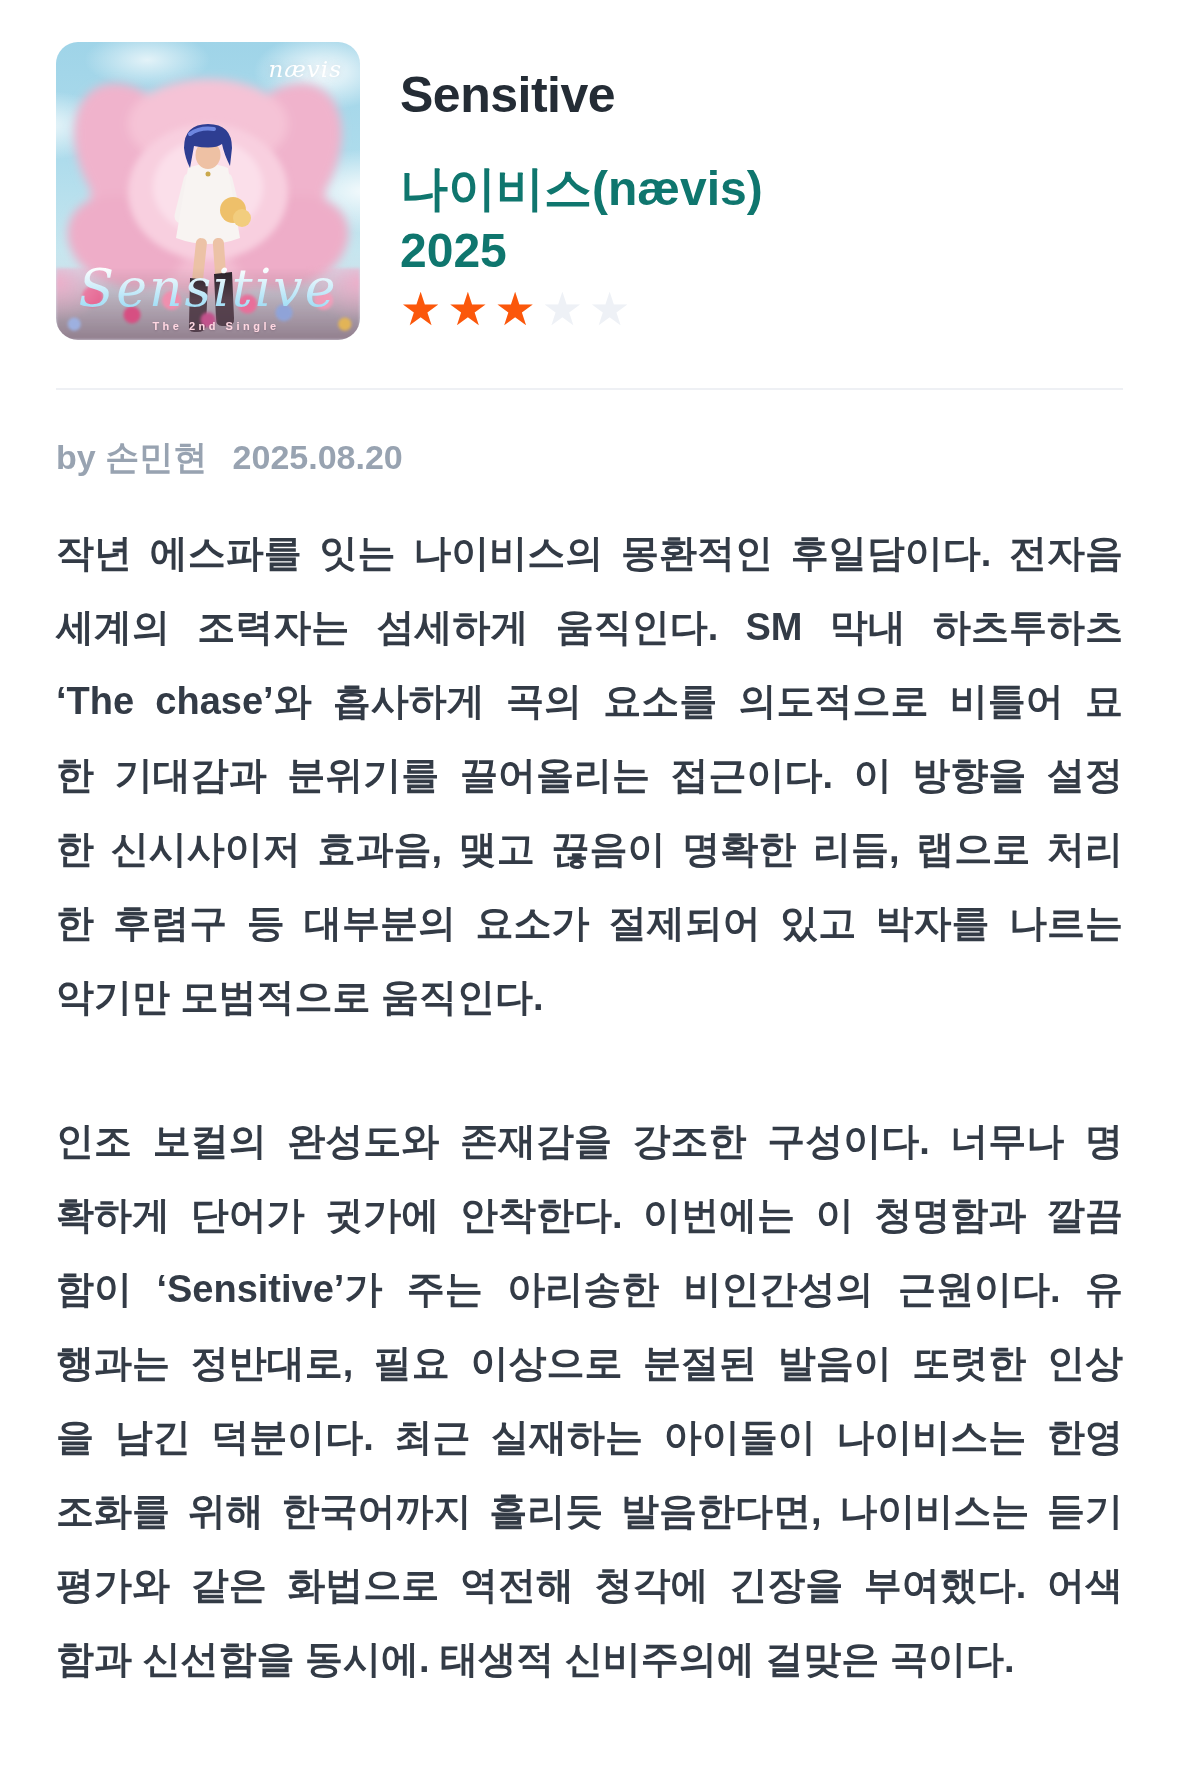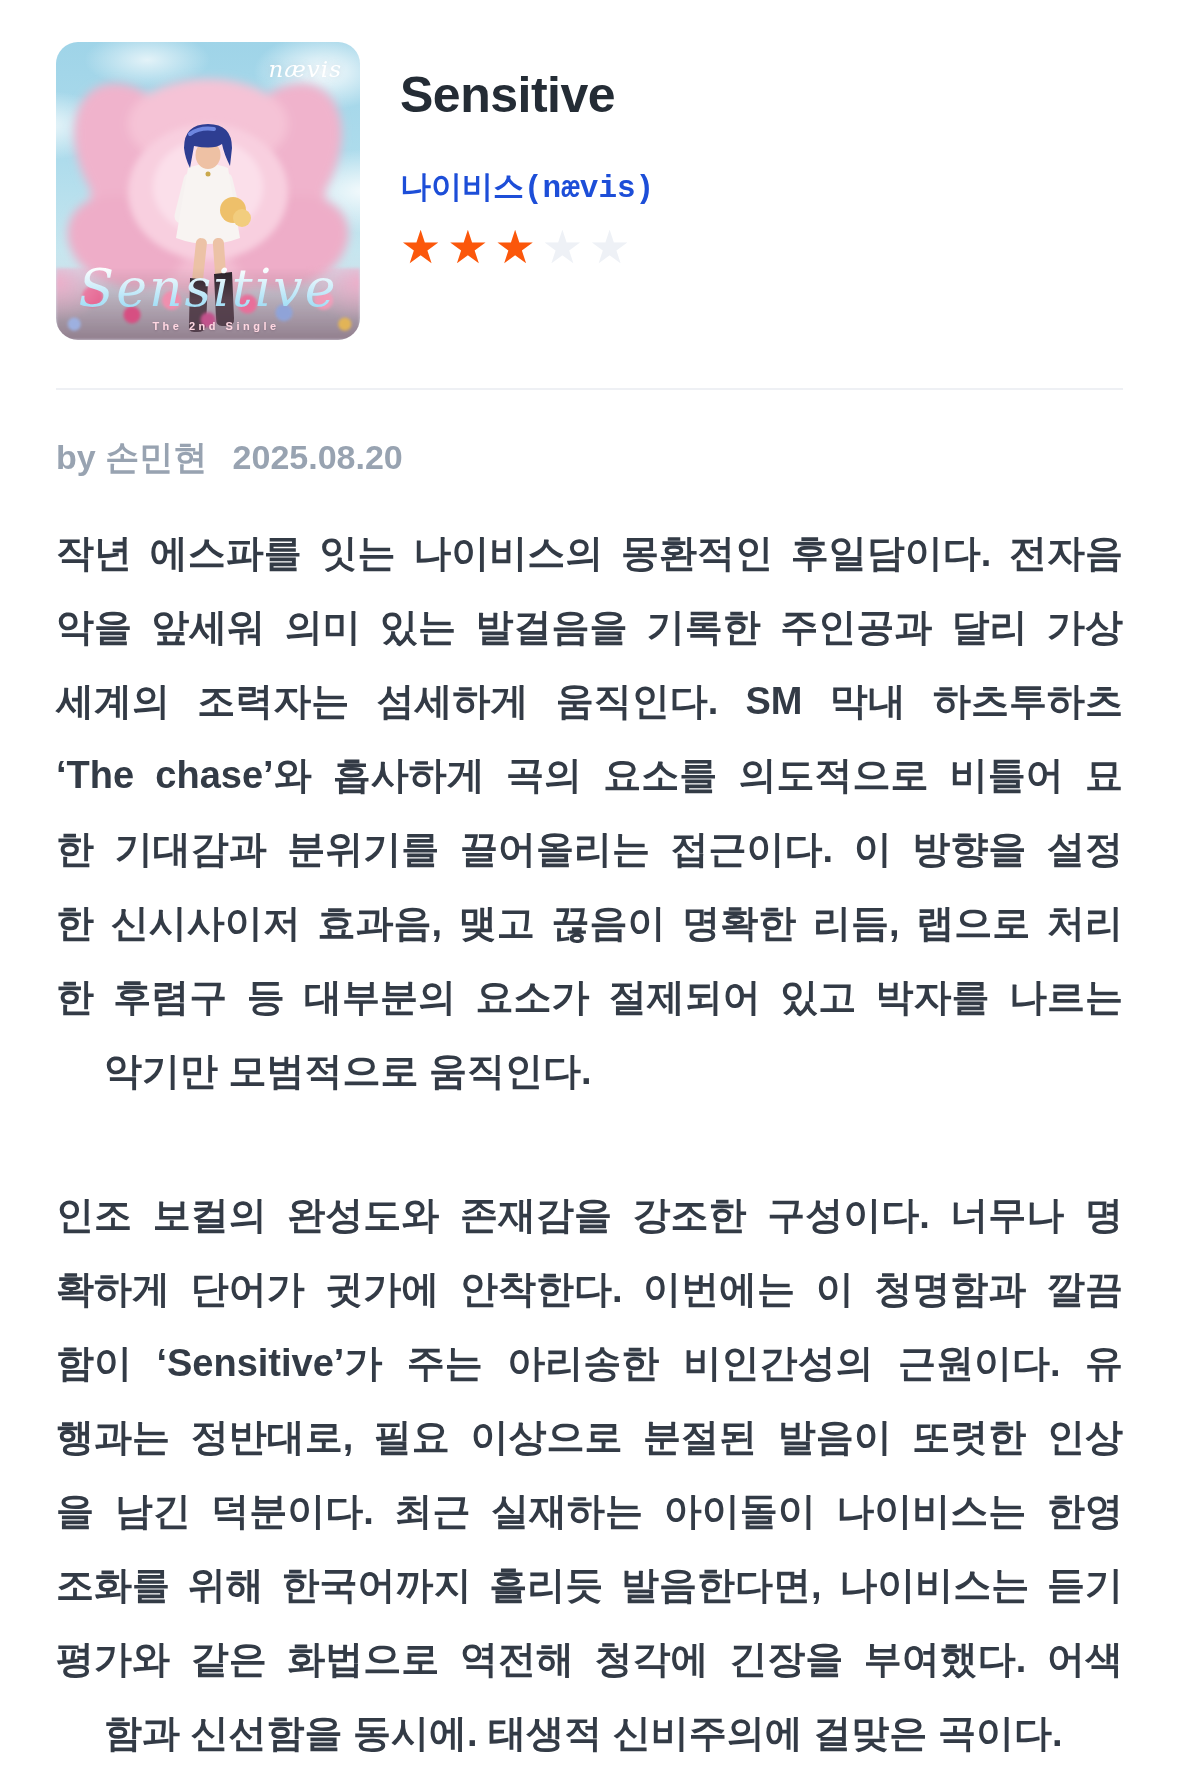--- a/index.html
+++ b/index.html
@@ -70,41 +70,41 @@
     font-size: 11px; font-weight: 700; letter-spacing: 3.5px;
     color: #ffd7e2; text-shadow: 0 1px 2px rgba(90,60,80,.3);
   }
 
   .info { margin-top: 26px; }
   .album-title {
     margin: 0; font-size: 50px; line-height: 54px; font-weight: 700;
     color: #242c35; letter-spacing: -0.5px;
   }
   .meta { margin-top: 36px; }
-  .meta div { font-size: 31px; line-height: 62px; font-weight: 600; color: #1d4ed8; font-family: Liberation Mono, monospace; }
+  .meta div { font-size: 48px; line-height: 62px; font-weight: 600; color: #0f766e; }
   .stars { margin-top: 4px; }
   .star { font-size: 46px; line-height: 46px; letter-spacing: 6px; }
   .star.filled { color: #fb570b; }
   .star.empty  { color: #eef1f6; }
 
   
   .divider { height: 2px; background: #eef0f4; margin-top: 48px; }
   .byline { margin-top: 50px; font-size: 34px; line-height: 34px; font-weight: 700; color: #98a3b1; }
   .byline .date { margin-left: 16px; }
 
   
   .review { margin-top: 42px; color: #333b46; }
   .para { margin: 0 0 70px 0; font-size: 38px; font-weight: bold; }
   .para:last-child { margin-bottom: 0; }
   .line {
     display: block; line-height: 74px;
     text-align: justify; text-align-last: justify;
     word-break: break-all;
   }
-  .line.last { text-align-last: left; margin-left: 48px; }
+  .line.last { text-align-last: left; }
 </style>
 </head>
 <body>
 
 <div class="page">
 
   <div class="header">
 
     <div class="albumart">
       <svg viewBox="0 0 304 298" width="304" height="298">
@@ -149,38 +149,38 @@
       <div class="aa-field"></div>
       <div class="aa-title">Sensitive</div>
       <div class="aa-sub">The 2nd Single</div>
       <div class="aa-logo">nævis</div>
     </div>
 
     <div class="info">
       <h1 class="album-title">Sensitive</h1>
       <div class="meta">
         <div>나이비스(nævis)</div>
+        <div>2025</div>
       </div>
       <div class="stars"><span class="star filled">★</span><span class="star filled">★</span><span class="star filled">★</span><span class="star empty">★</span><span class="star empty">★</span></div>
     </div>
 
   </div>
 
   <div class="divider"></div>
 
   <div class="byline">
     <span>by</span>
     <span>손민현</span>
     <span class="date">2025.08.20</span>
   </div>
 
   <div class="review">
       <p class="para">
         <span class="line">작년 에스파를 잇는 나이비스의 몽환적인 후일담이다. 전자음</span>
-        <span class="line">악을 앞세워 의미 있는 발걸음을 기록한 주인공과 달리 가상</span>
         <span class="line">세계의 조력자는 섬세하게 움직인다. SM 막내 하츠투하츠</span>
         <span class="line">‘The chase’와 흡사하게 곡의 요소를 의도적으로 비틀어 묘</span>
         <span class="line">한 기대감과 분위기를 끌어올리는 접근이다. 이 방향을 설정</span>
         <span class="line">한 신시사이저 효과음, 맺고 끊음이 명확한 리듬, 랩으로 처리</span>
         <span class="line">한 후렴구 등 대부분의 요소가 절제되어 있고 박자를 나르는</span>
         <span class="line last">악기만 모범적으로 움직인다.</span>
       </p>
       <p class="para">
         <span class="line">인조 보컬의 완성도와 존재감을 강조한 구성이다. 너무나 명</span>
         <span class="line">확하게 단어가 귓가에 안착한다. 이번에는 이 청명함과 깔끔</span>

